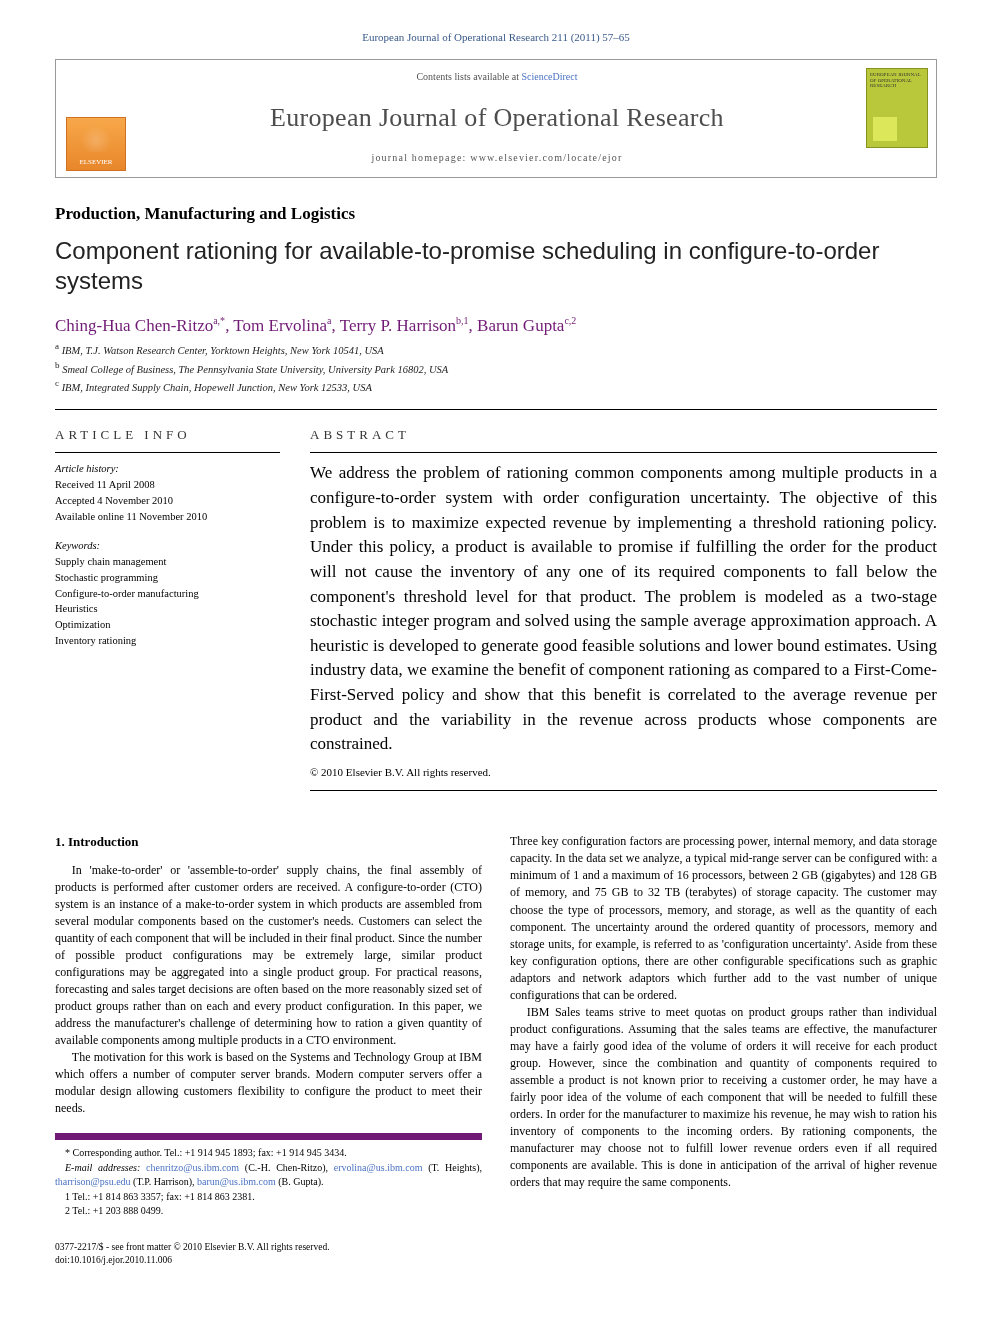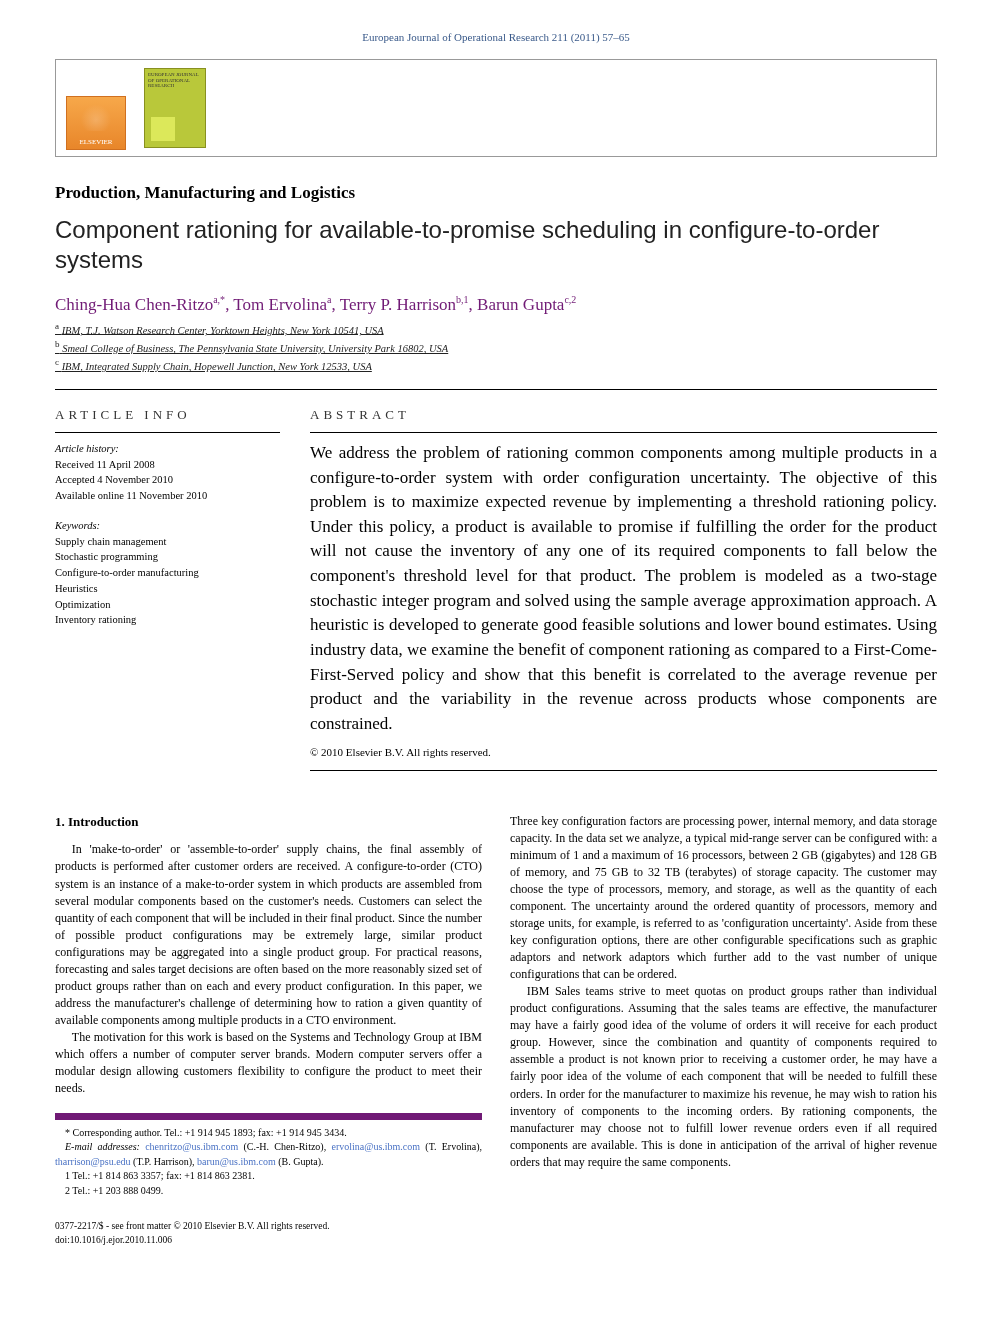--- a/index.html
+++ b/index.html
@@ -118,21 +118,20 @@
     margin-bottom: 3px;
     color: #701a75;
   }
   .authors sup { font-size: 10px; }
   .affiliations {
     font-size: 10.5px;
     font-style: italic;
     line-height: 1.5;
     margin-bottom: 14px;
     color: #222;
-    text-decoration: underline;
   }
   .affiliations sup { font-style: normal; font-size: 9px; }
   hr.rule { border: none; border-top: 1px solid #000; margin: 0; }
   .info-abstract {
     display: flex;
     gap: 30px;
     margin-top: 0;
   }
   .info-col {
     width: 225px;
@@ -204,20 +203,29 @@
 <body>
 
 <div class="journal-ref">European Journal of Operational Research 211 (2011) 57–65</div>
 
 <div class="header-box">
   <div class="logo-left">
     <div class="elsevier-logo">
       <span>ELSEVIER</span>
     </div>
   </div>
+  <div class="header-center">
+    <div class="contents-line">
+      <span>Contents lists available at </span><a class="link">ScienceDirect</a>
+    </div>
+    <div class="journal-title">European Journal of Operational Research</div>
+    <div class="homepage-line">
+      <span>journal homepage: </span><span>www.elsevier.com/locate/ejor</span>
+    </div>
+  </div>
   <div class="cover-thumb">
     <div class="cover-img">EUROPEAN JOURNAL OF OPERATIONAL RESEARCH</div>
   </div>
 </div>
 
 <div class="section-label">Production, Manufacturing and Logistics</div>
 
 <h1 class="article-title">Component rationing for available-to-promise scheduling in configure-to-order systems</h1>
 
 <div class="authors">
@@ -267,21 +275,21 @@
 <div class="body-cols">
   <h2>1. Introduction</h2>
   <p>In 'make-to-order' or 'assemble-to-order' supply chains, the final assembly of products is performed after customer orders are received. A configure-to-order (CTO) system is an instance of a make-to-order system in which products are assembled from several modular components based on the customer's needs. Customers can select the quantity of each component that will be included in their final product. Since the number of possible product configurations may be extremely large, similar product configurations may be aggregated into a single product group. For practical reasons, forecasting and sales target decisions are often based on the more reasonably sized set of product groups rather than on each and every product configuration. In this paper, we address the manufacturer's challenge of determining how to ration a given quantity of available components among multiple products in a CTO environment.</p>
   <p>The motivation for this work is based on the Systems and Technology Group at IBM which offers a number of computer server brands. Modern computer servers offer a modular design allowing customers flexibility to configure the product to meet their needs.</p>
 
   <div class="footnotes">
     <div class="fn">* Corresponding author. Tel.: +1 914 945 1893; fax: +1 914 945 3434.</div>
     <div class="fn">
       <em>E-mail addresses:</em>
       <a class="link">chenritzo@us.ibm.com</a> <span>(C.-H. Chen-Ritzo)</span>,
-      <a class="link">ervolina@us.ibm.com</a> <span>(T. Ervolina)</span>,
+      <a class="link">ervolina@us.ibm.com</a> <span>(T. Heights)</span>,
       <a class="link">tharrison@psu.edu</a> <span>(T.P. Harrison)</span>,
       <a class="link">barun@us.ibm.com</a> <span>(B. Gupta)</span>.
     </div>
     <div class="fn">1 Tel.: +1 814 863 3357; fax: +1 814 863 2381.</div>
     <div class="fn">2 Tel.: +1 203 888 0499.</div>
   </div>
 
   <p class="noindent">Three key configuration factors are processing power, internal memory, and data storage capacity. In the data set we analyze, a typical mid-range server can be configured with: a minimum of 1 and a maximum of 16 processors, between 2 GB (gigabytes) and 128 GB of memory, and 75 GB to 32 TB (terabytes) of storage capacity. The customer may choose the type of processors, memory, and storage, as well as the quantity of each component. The uncertainty around the ordered quantity of processors, memory and storage units, for example, is referred to as 'configuration uncertainty'. Aside from these key configuration options, there are other configurable specifications such as graphic adaptors and network adaptors which further add to the vast number of unique configurations that can be ordered.</p>
   <p>IBM Sales teams strive to meet quotas on product groups rather than individual product configurations. Assuming that the sales teams are effective, the manufacturer may have a fairly good idea of the volume of orders it will receive for each product group. However, since the combination and quantity of components required to assemble a product is not known prior to receiving a customer order, he may have a fairly poor idea of the volume of each component that will be needed to fulfill these orders. In order for the manufacturer to maximize his revenue, he may wish to ration his inventory of components to the incoming orders. By rationing components, the manufacturer may choose not to fulfill lower revenue orders even if all required components are available. This is done in anticipation of the arrival of higher revenue orders that may require the same components.</p>
 </div>

